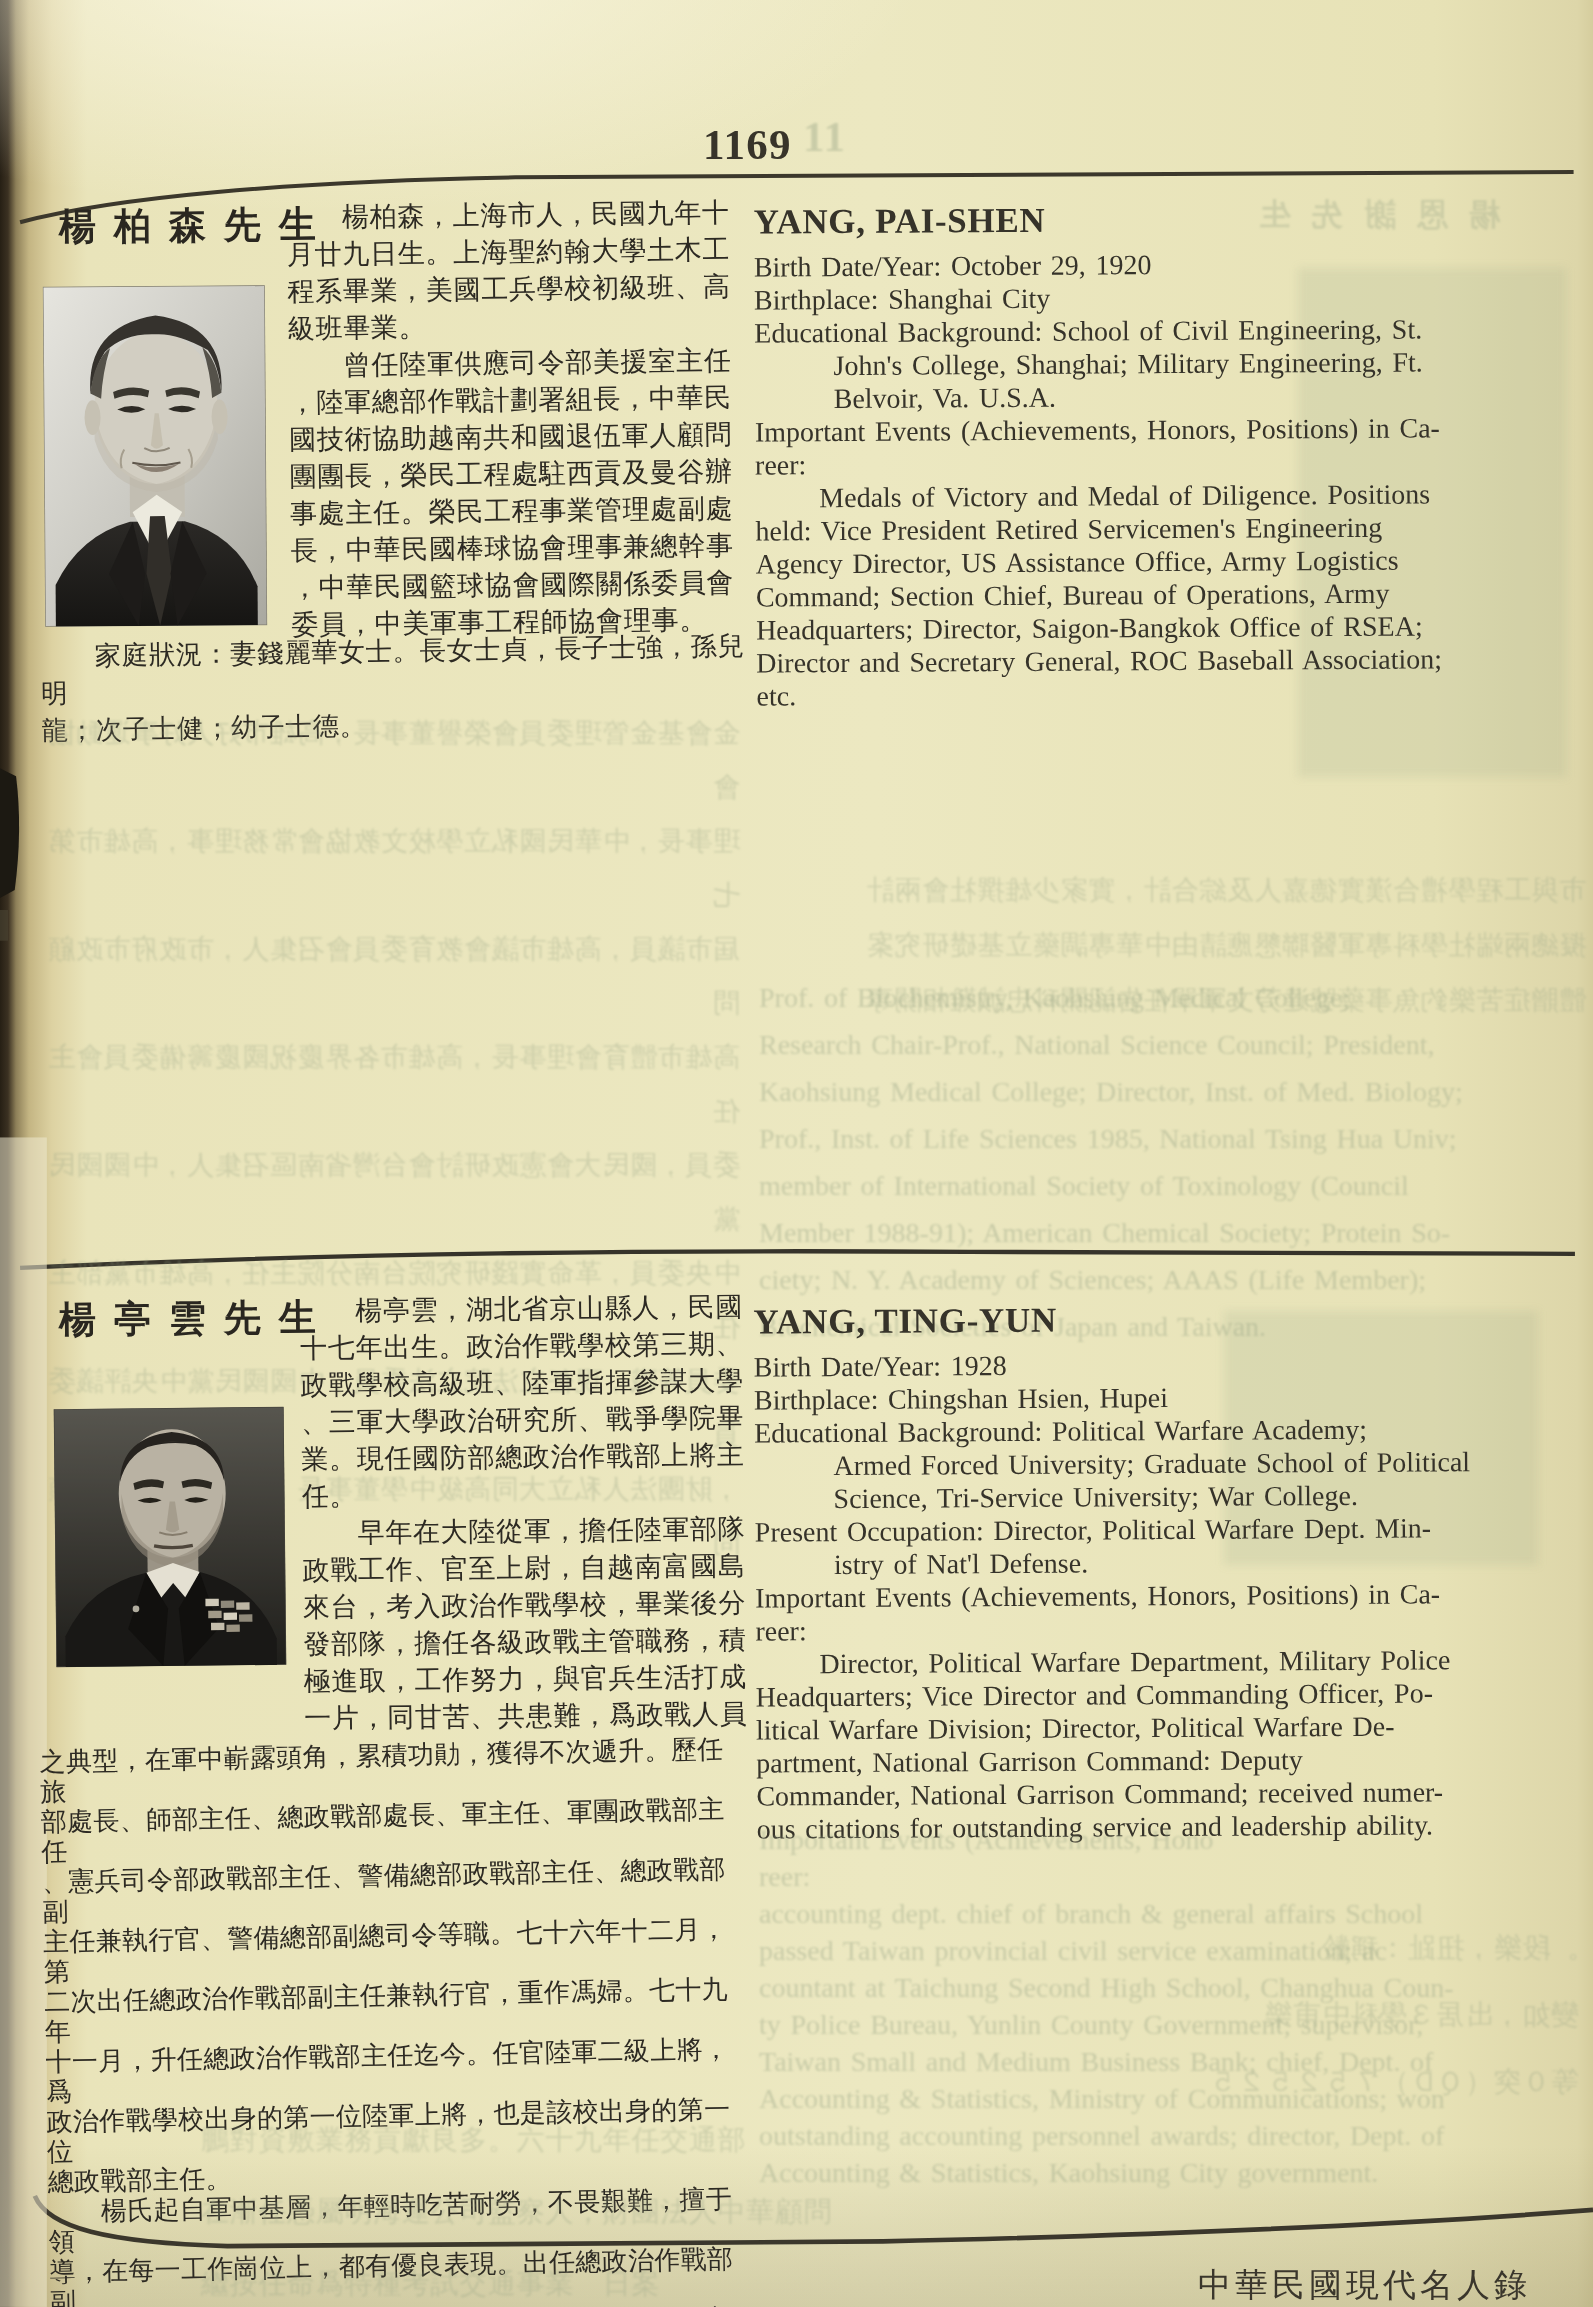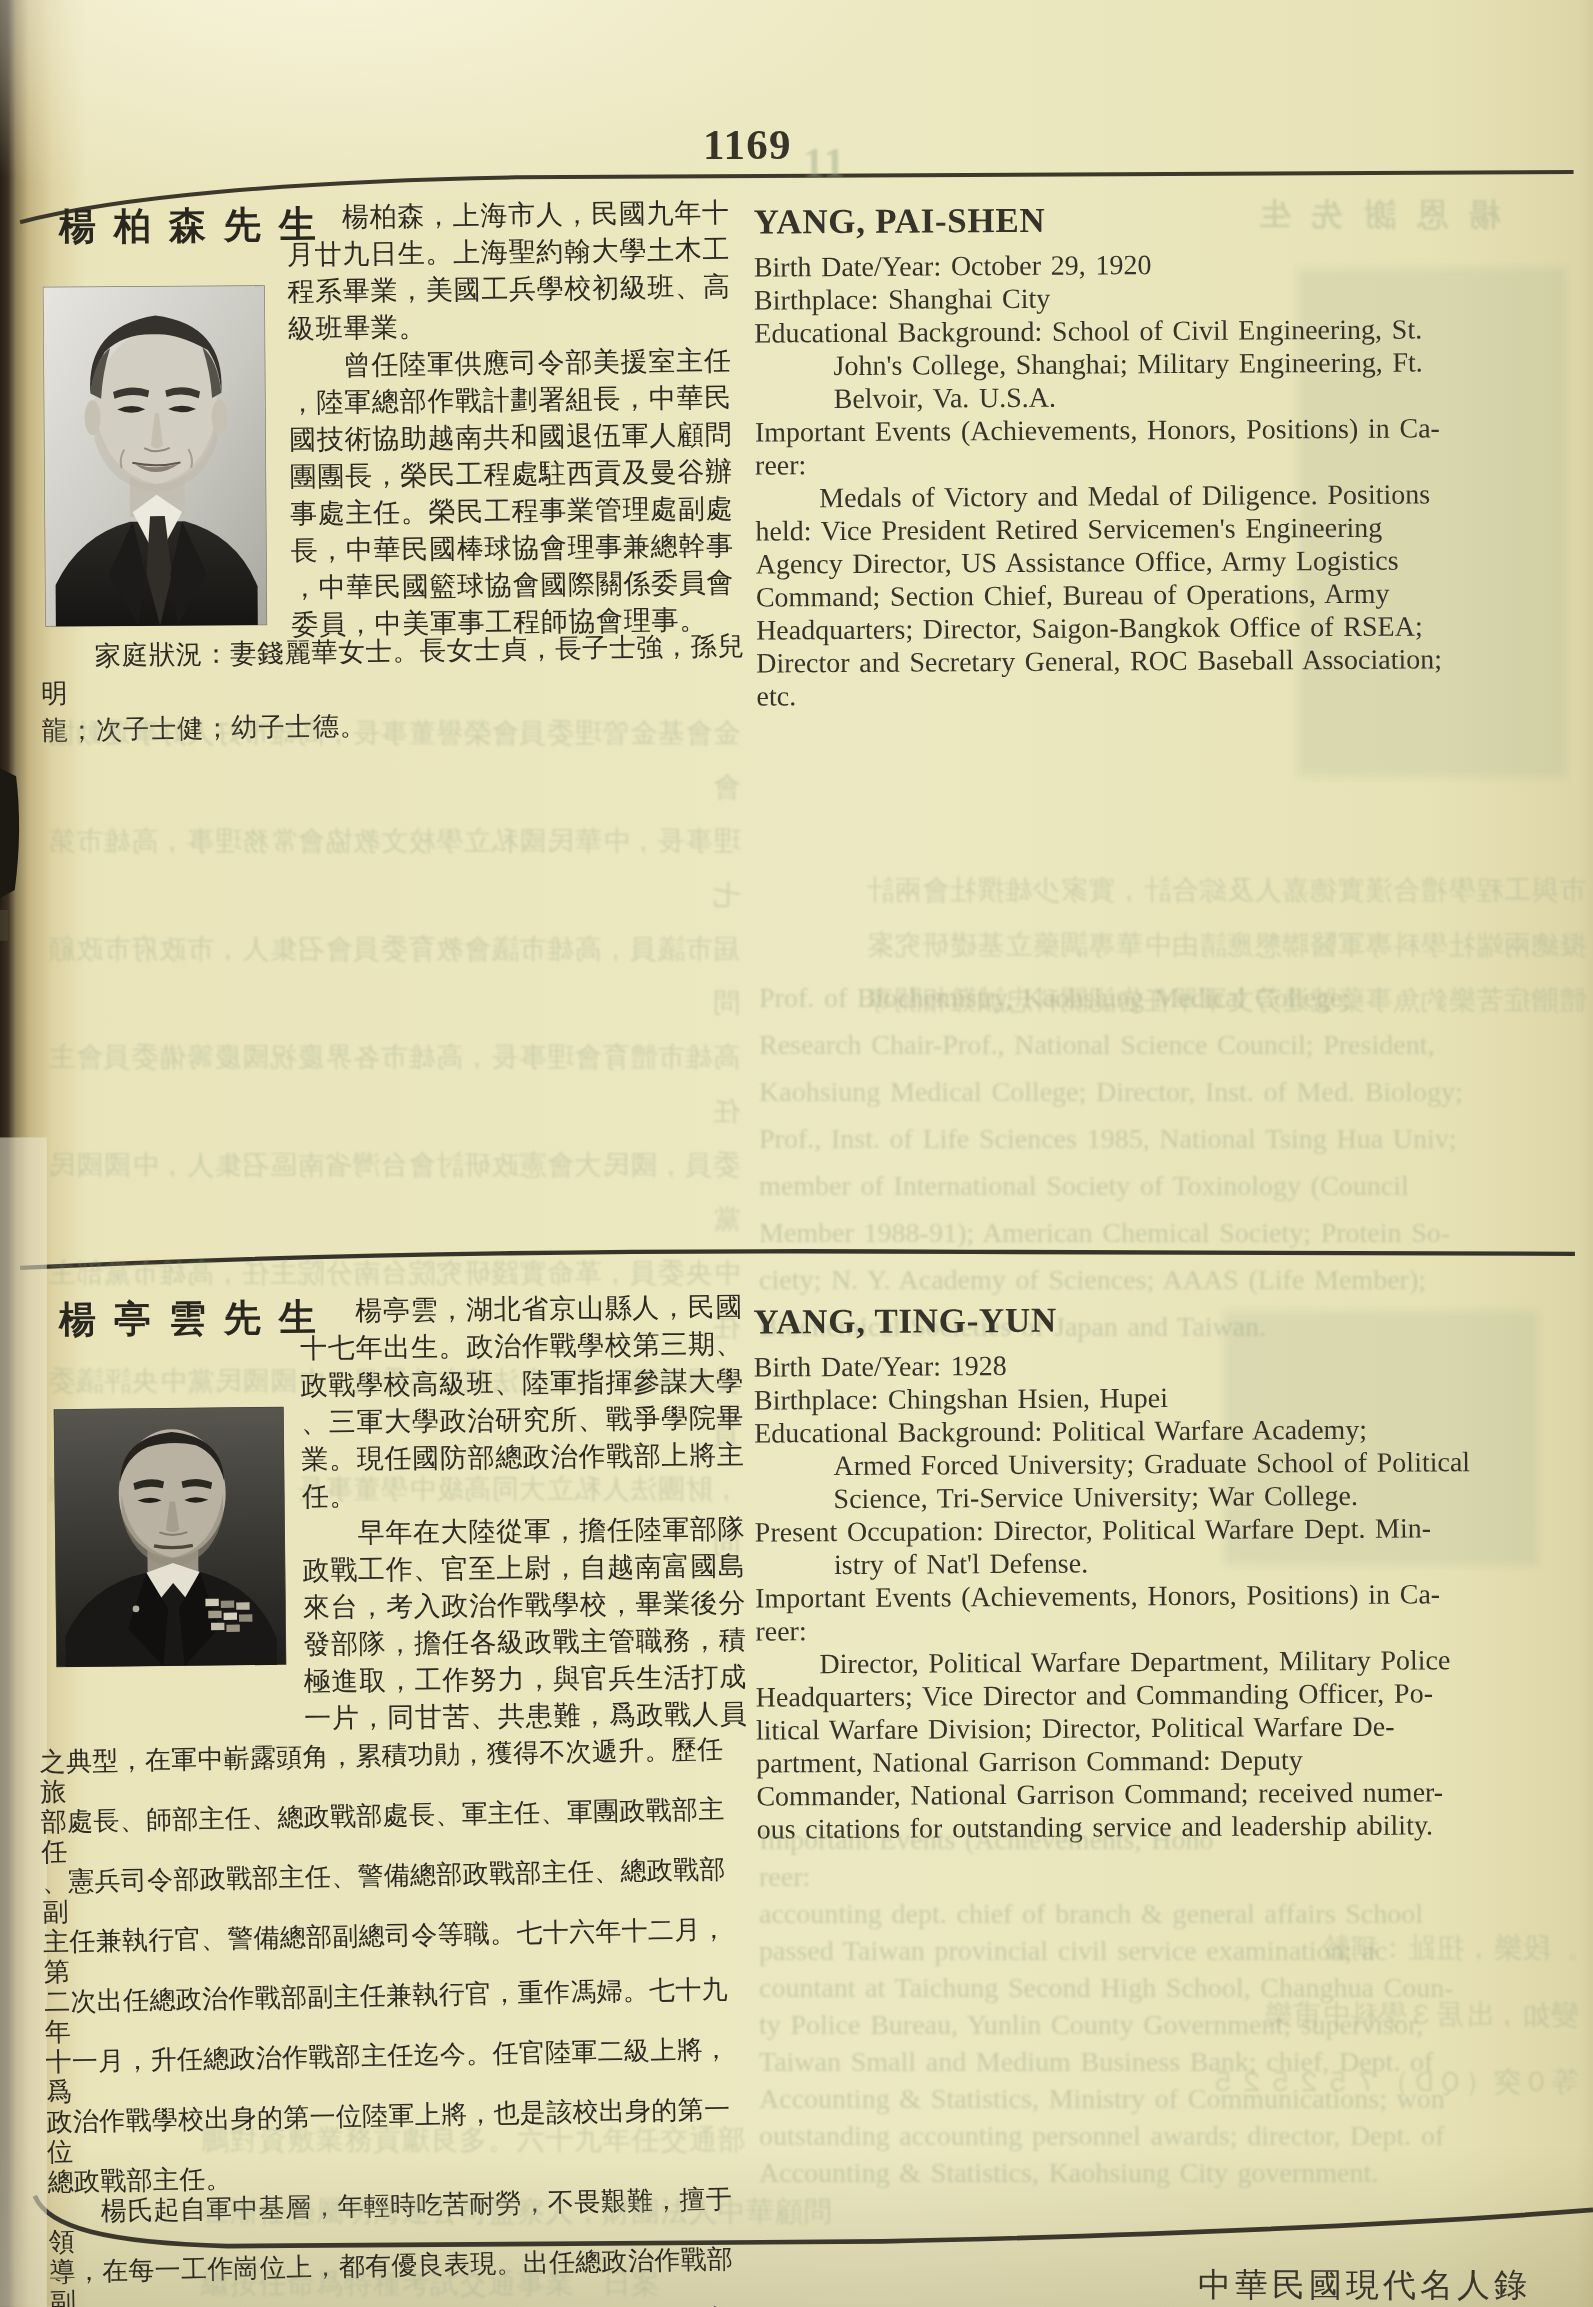--- a/index.html
+++ b/index.html
@@ -45,21 +45,21 @@
     <path d="M 52 3282 C 72 3330 160 3352 340 3357 L 1320 3350 C 1820 3339 2160 3320 2381 3303" stroke="#3b372c" stroke-width="7" fill="none"></path>
     <path d="M 0 1148 L 24 1160 Q 34 1240 22 1330 L 0 1342 Z" fill="#1c1912"></path>
     <rect x="0" y="1360" width="12" height="46" fill="#4a4433" opacity="0.65"></rect>
     <rect x="0" y="1700" width="70" height="1748" fill="#efead0" opacity="0.55"></rect>
   </svg>
 
   <div class="abs ghost-rect" style="left:1298px;top:268px;width:268px;height:509px;"></div>
   <div class="abs ghost-rect" style="left:1224px;top:1311px;width:314px;height:254px;"></div>
 
   <div class="abs pagenum" style="left:703px;top:120px;">1169</div>
-  <div class="abs pagenum ghost g-blur1" style="left:803px;top:138px;">11</div>
+  <div class="abs pagenum ghost g-blur1" style="left:803px;top:112px;">11</div>
   <div class="abs ghost g-blur2 mirror" style="left:1238px;top:194px;font-size:31px;letter-spacing:21.4px;font-weight:bold;">楊恩謝先生</div>
 
   <div class="abs cn cn-title" style="left:59px;top:201px;transform:rotate(-0.5deg);">楊柏森先生</div>
 
   <div class="abs photo-frame" style="left:44px;top:286px;transform:rotate(-0.4deg);">
     <svg width="222" height="340" viewBox="0 0 332 508">
       <defs>
         <linearGradient id="p1bg" x1="0" y1="0" x2="1" y2="1">
           <stop offset="0" stop-color="#e6e5df"></stop>
             <stop offset="0.55" stop-color="#c9c8c1"></stop>

